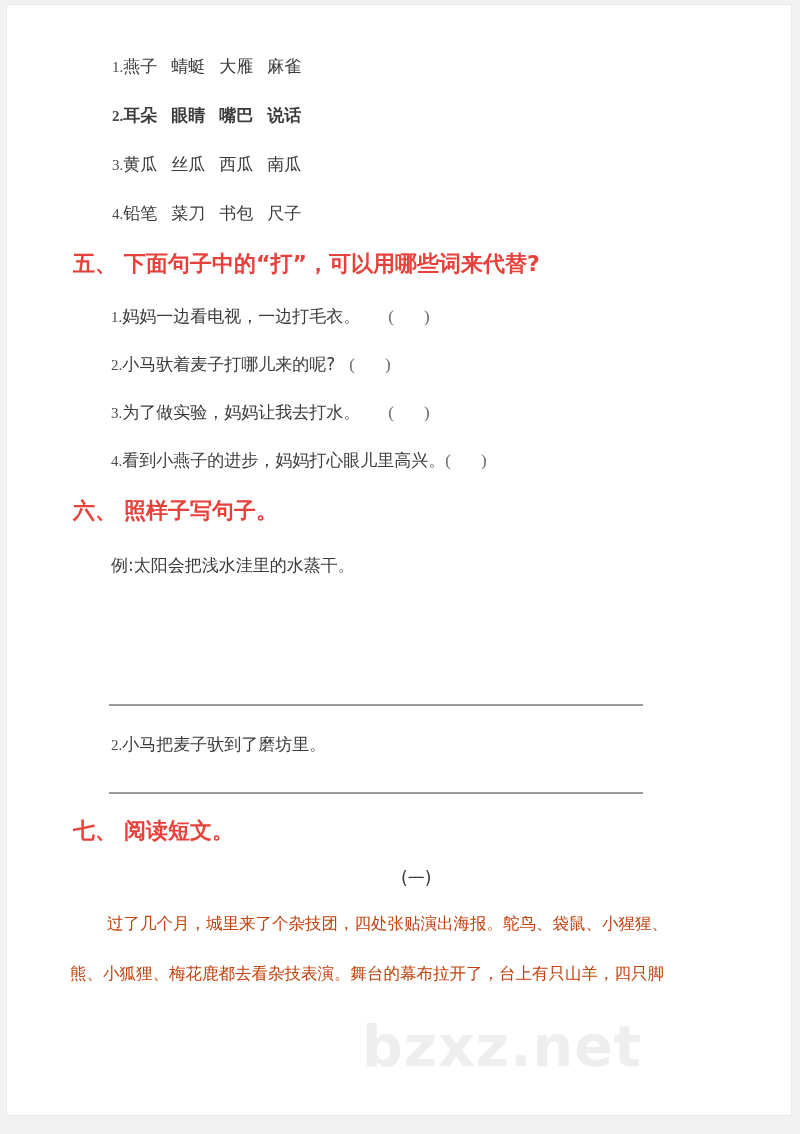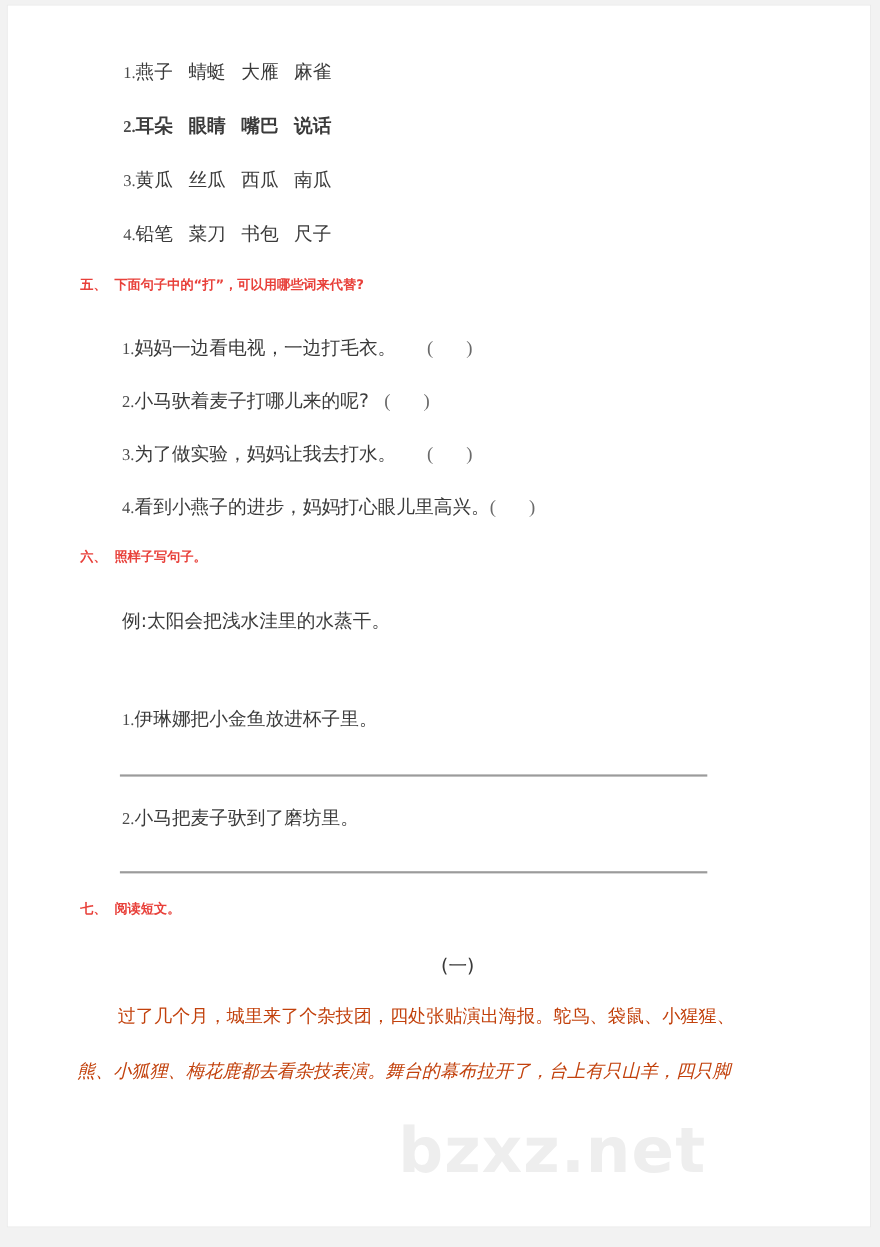--- a/index.html
+++ b/index.html
@@ -77,21 +77,21 @@
     color: #6a6a6a;
     font-size: 17px;
   }
   .paren-gap { display: inline-block; width: 30px; }
 
   
   .section-heading {
     position: absolute;
     white-space: nowrap;
     color: #e8403a;
-    font-size: 12px;
+    font-size: 22px;
     font-weight: 600;
     font-family: "DejaVu Sans", "Liberation Sans", sans-serif;
     line-height: 1;
   }
   .section-heading .sec-label { margin-right: 7px; }
 
   
   .answer-rule {
     position: absolute;
     height: 2px;
@@ -158,39 +158,36 @@
     <div class="q-line" style="left:104px; top:447px;">
       <span class="q-num">4.</span><span>看到小燕子的进步，妈妈打心眼儿里高兴。</span><span class="paren">(</span><span class="paren-gap"></span><span class="paren">)</span>
     </div>
 
     <div class="section-heading" style="left:66px; top:495px;">
       <span class="sec-label">六、</span><span>照样子写句子。</span>
     </div>
 
     <div class="q-line" style="left:104px; top:552px;">例:太阳会把浅水洼里的水蒸干。</div>
 
-    <div class="q-line" style="left:104px; top:641px;">
-      <span class="q-num">1.</span><span>伊琳娜把小金鱼放进杯子里。</span>
-    </div>
     <div class="answer-rule" style="left:102px; top:699px; width:534px;"></div>
 
     <div class="q-line" style="left:104px; top:731px;">
       <span class="q-num">2.</span><span>小马把麦子驮到了磨坊里。</span>
     </div>
     <div class="answer-rule" style="left:102px; top:787px; width:534px;"></div>
 
     <div class="section-heading" style="left:66px; top:815px;">
       <span class="sec-label">七、</span><span>阅读短文。</span>
     </div>
 
     <div class="passage-title" style="left:394px; top:862px;">(一)</div>
 
     <div class="passage-line" style="left:100px; top:911px;">
       <span>过了几个月，城里来了个杂技团，四处张贴演出海报。鸵鸟、袋鼠、小猩猩、</span>
     </div>
-    <div class="passage-line" style="left:63px; top:961px;font-style:italic;">
+    <div class="passage-line" style="left:63px; top:961px;">
       <span>熊、小狐狸、梅花鹿都去看杂技表演。舞台的幕布拉开了，台上有只山羊，四只脚</span>
     </div>
 
     <div class="watermark">bzxz.net</div>
 
   </div>
 </div>
 
 </body></html>

